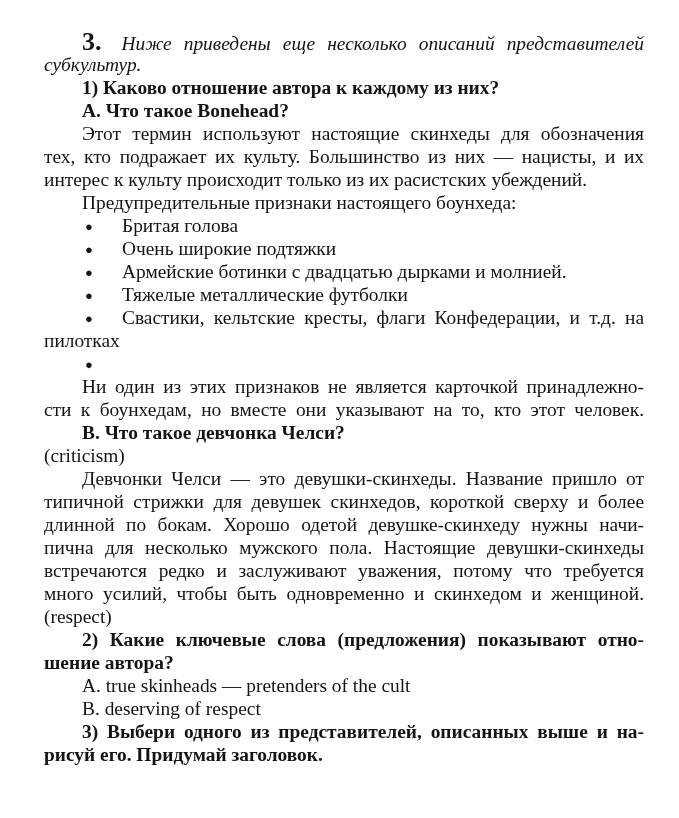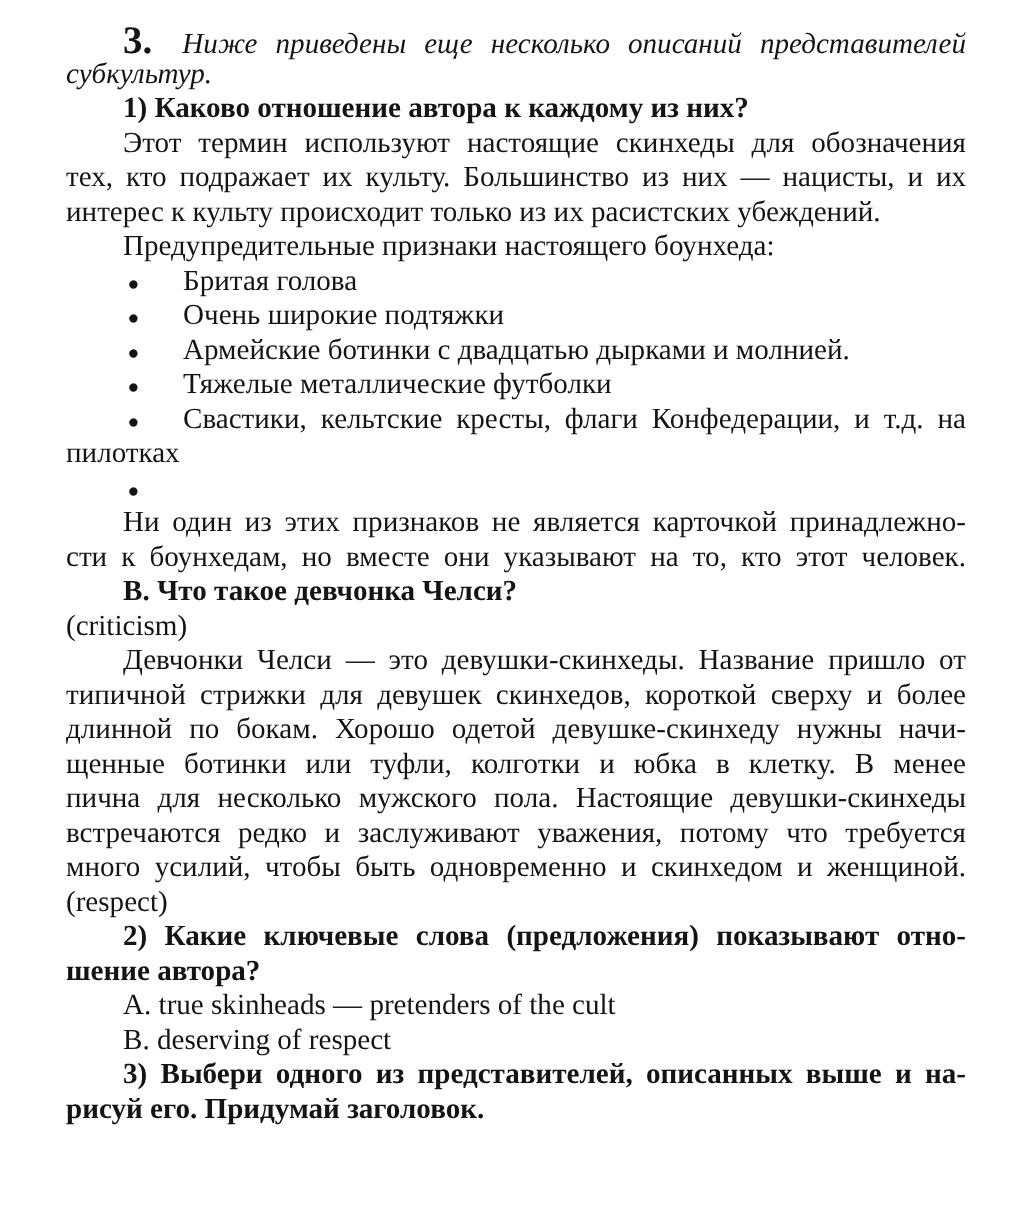--- a/index.html
+++ b/index.html
@@ -11,21 +11,21 @@
     width: 679px;
     height: 818px;
     position: relative;
     font-family: "Liberation Serif", "DejaVu Serif", serif;
     color: #141414;
     overflow: hidden;
   }
   .page {
     position: absolute;
     left: 44px;
-    top: 15px;
+    top: 30px;
     width: 600px;
   }
   .line {
     font-size: 19.4px;
     line-height: 23px;
     height: 23px;
     white-space: normal;
     overflow: visible;
   }
   .justify {
@@ -62,20 +62,21 @@
 
 <div class="page">
 
   <div class="line first justify">
     <span class="num">3.</span>
     <span>Ниже приведены еще несколько описаний представителей</span>
   </div>
   <div class="line italic">субкультур.</div>
 
   <div class="line indent bold">1) Каково отношение автора к каждому из них?</div>
+  <div class="line indent bold">А. Что такое Bonehead?</div>
 
   <div class="line indent justify">Этот термин используют настоящие скинхеды для обозначения</div>
   <div class="line justify">тех, кто подражает их культу. Большинство из них — нацисты, и их</div>
   <div class="line">интерес к культу происходит только из их расистских убеждений.</div>
 
   <div class="line indent">Предупредительные признаки настоящего боунхеда:</div>
 
   <div class="line bullet">
     <span class="dot">●</span>
     <span>Бритая голова</span>
@@ -103,21 +104,20 @@
 
   <div class="line indent justify">Ни один из этих признаков не является карточкой принадлежно-</div>
   <div class="line justify">сти к боунхедам, но вместе они указывают на то, кто этот человек.</div>
   <div class="line indent bold">В. Что такое девчонка Челси?</div>
 
   <div class="line">(criticism)</div>
 
   <div class="line indent justify">Девчонки Челси — это девушки-скинхеды. Название пришло от</div>
   <div class="line justify">типичной стрижки для девушек скинхедов, короткой сверху и более</div>
   <div class="line justify">длинной по бокам. Хорошо одетой девушке-скинхеду нужны начи-</div>
-  <div class="line justify">щенные ботинки или туфли, колготки и юбка в клетку. В менее</div>
   <div class="line justify">пична для несколько мужского пола. Настоящие девушки-скинхеды</div>
   <div class="line justify">встречаются редко и заслуживают уважения, потому что требуется</div>
   <div class="line justify">много усилий, чтобы быть одновременно и скинхедом и женщиной.</div>
   <div class="line">(respect)</div>
 
   <div class="line indent bold justify">2) Какие ключевые слова (предложения) показывают отно-</div>
   <div class="line bold">шение автора?</div>
 
   <div class="line indent">A. true skinheads — pretenders of the cult</div>
   <div class="line indent">B. deserving of respect</div>

